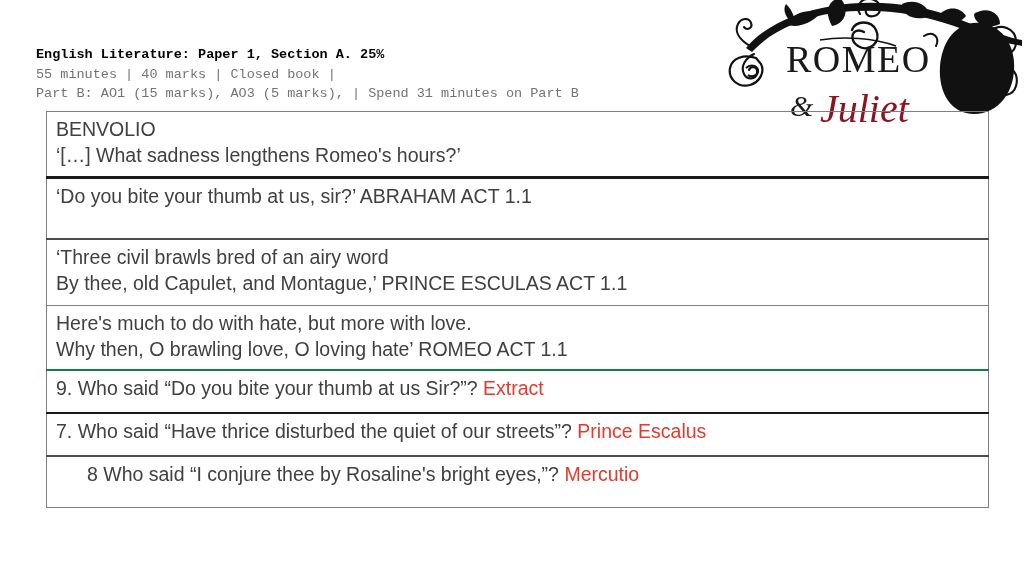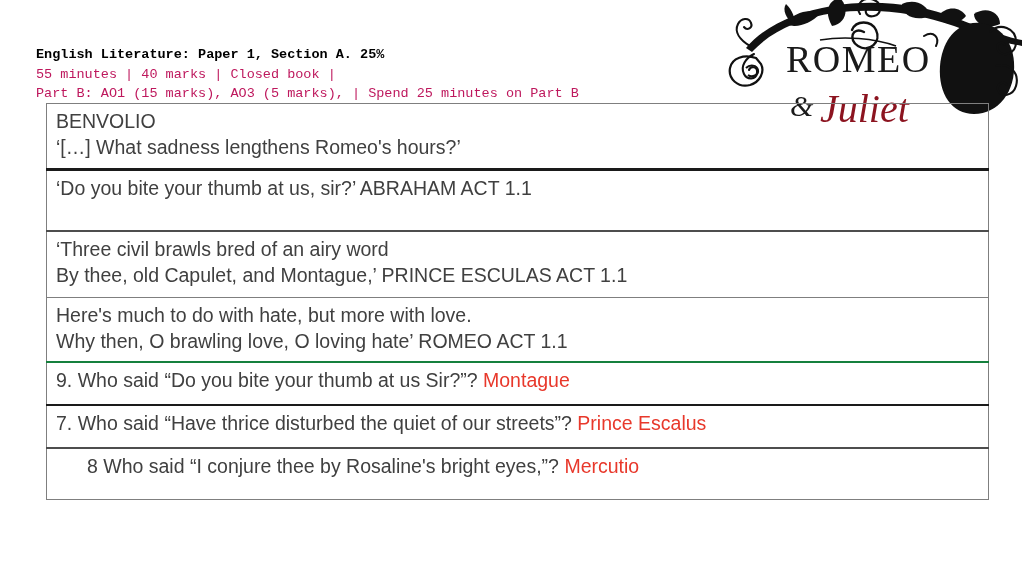--- a/index.html
+++ b/index.html
@@ -24,38 +24,38 @@
     width: 760px;
     font-family: "Liberation Mono", "DejaVu Sans Mono", monospace;
     font-size: 13.5px;
     line-height: 19.5px;
     letter-spacing: 0px;
     white-space: nowrap;
     margin-top: 37px;
   }
   .hline { display: block; }
   .hline.bold  { font-weight: bold; color: #000000; }
-  .hline.light { font-weight: normal; color: #be185d; }
+  .hline.light { font-weight: normal; color: #737373; }
 
   
   .logo {
     position: absolute;
     right: 0px;
     top: -4px;
     width: 300px;
     height: 130px;
     pointer-events: none;
   }
   .logo svg { display: block; width: 300px; height: 130px; }
 
   
   .quote-table {
     position: absolute;
     left: 46px;
-    top: 103px;
+    top: 111px;
     width: 943px;
     border-collapse: collapse;
     table-layout: fixed;
   }
   .quote-table td {
     border: 1px solid #7f7f7f;
     padding: 4px 8px 4px 9px;
     vertical-align: top;
     color: #404040;
     font-size: 19.5px;
@@ -75,21 +75,21 @@
 
   .line { display: block; white-space: nowrap; }
   .answer { color: #e8382b; }
 </style>
 </head>
 <body>
 
 <div class="header">
   <span class="hline bold">English Literature: Paper 1, Section A. 25%</span>
   <span class="hline light">55 minutes | 40 marks | Closed book |</span>
-  <span class="hline light">Part B: AO1 (15 marks), AO3 (5 marks), | Spend 25 minutes on Part B</span>
+  <span class="hline light">Part B: AO1 (15 marks), AO3 (5 marks), | Spend 31 minutes on Part B</span>
 </div>
 
 <div class="logo">
   <svg viewBox="0 0 300 130" xmlns="http://www.w3.org/2000/svg" aria-hidden="true">
     <g>
 
       <path d="M22,52 C40,30 72,16 108,10 C150,3 196,8 232,22 C258,32 278,40 298,44
                L298,50 C276,46 256,40 230,30 C194,17 150,11 110,17 C76,22 46,36 28,56 Z" fill="#111111"></path>
 
       <path d="M26,50 C16,44 10,36 14,28 C17,22 25,21 27,27 C29,32 23,35 20,31" fill="none" stroke="#111111" stroke-width="2.1" stroke-linecap="round"></path>
@@ -142,21 +142,21 @@
       </td>
     </tr>
     <tr class="r4">
       <td>
         <span class="line">Here's much to do with hate, but more with love.</span>
         <span class="line">Why then, O brawling love, O loving hate’ ROMEO ACT 1.1</span>
       </td>
     </tr>
     <tr class="r5">
       <td>
-        <span class="line"><span>9. Who said “Do you bite your thumb at us Sir?”? </span><span class="answer">Montague</span></span>
+        <span class="line"><span>9. Who said “Do you bite your thumb at us Sir?”? </span><span class="answer">Extract</span></span>
       </td>
     </tr>
     <tr class="r6">
       <td>
         <span class="line"><span>7. Who said “Have thrice disturbed the quiet of our streets”? </span><span class="answer">Prince Escalus</span></span>
       </td>
     </tr>
     <tr class="r7">
       <td>
         <span class="line"><span>8 Who said “I conjure thee by Rosaline's bright eyes,”? </span><span class="answer">Mercutio</span></span>

